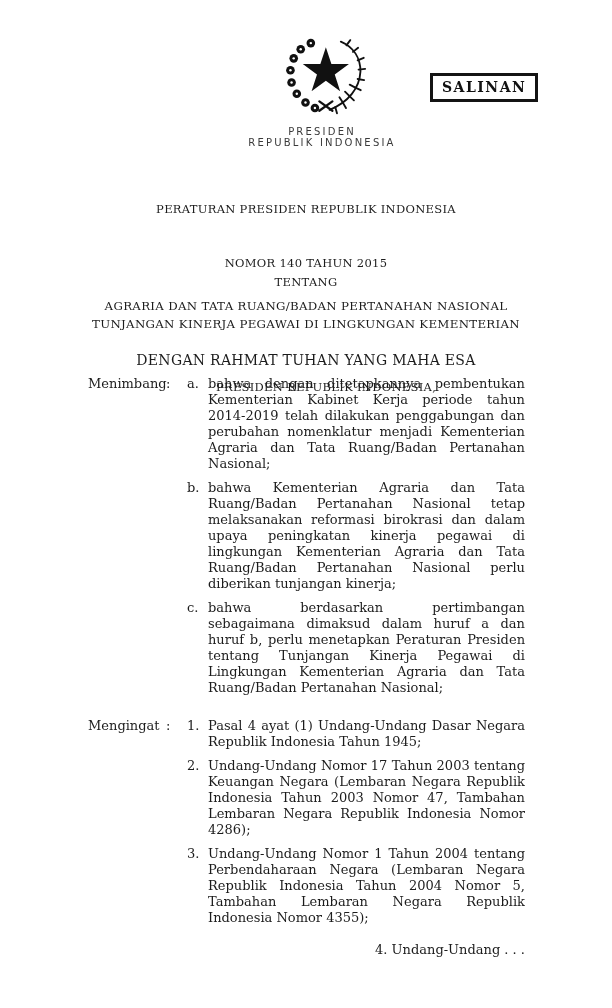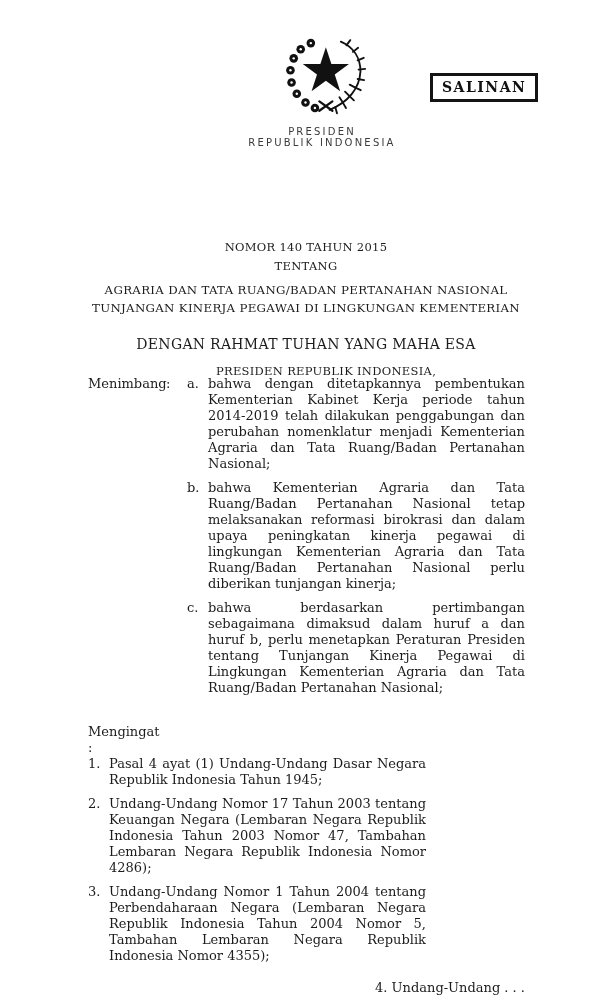--- a/index.html
+++ b/index.html
@@ -67,21 +67,21 @@
   
   .content {
     position: absolute;
     top: 376px;
     left: 88px;
     width: 437px;
     font-size: 13px;
     line-height: 16px;
   }
   .section { display: flex; }
-  .section + .section { margin-top: 20px; flex-direction: column; }
+  .section + .section { margin-top: 14px; }
   .sec-label { width: 78px; flex: none; }
   .sec-colon { width: 21px; flex: none; }
   .sec-items { width: 338px; flex: none; }
   .item { display: flex; margin-bottom: 8px; }
   .item-marker { width: 21px; flex: none; }
   .item-text { width: 317px; flex: none; text-align: justify; }
   .catchword {
     margin-top: 8px;
     width: 437px;
     text-align: right;
@@ -142,20 +142,21 @@
   </div>
 
   <div class="letterhead">
     <div>PRESIDEN</div>
     <div>REPUBLIK INDONESIA</div>
   </div>
 
   <div class="salinan-box">SALINAN</div>
 
   <div class="title-block">
+    <div class="title-line h1">PERATURAN PRESIDEN REPUBLIK INDONESIA</div>
     <div class="title-line h2">NOMOR 140 TAHUN 2015</div>
     <div class="title-line h3">TENTANG</div>
     <div class="subject-line">AGRARIA DAN TATA RUANG/BADAN PERTANAHAN NASIONAL</div>
     <div class="subject-line">TUNJANGAN KINERJA PEGAWAI DI LINGKUNGAN KEMENTERIAN</div>
     <div class="invocation">DENGAN RAHMAT TUHAN YANG MAHA ESA</div>
     <div class="authority">PRESIDEN REPUBLIK INDONESIA,</div>
   </div>
 
   <div class="content">
 

